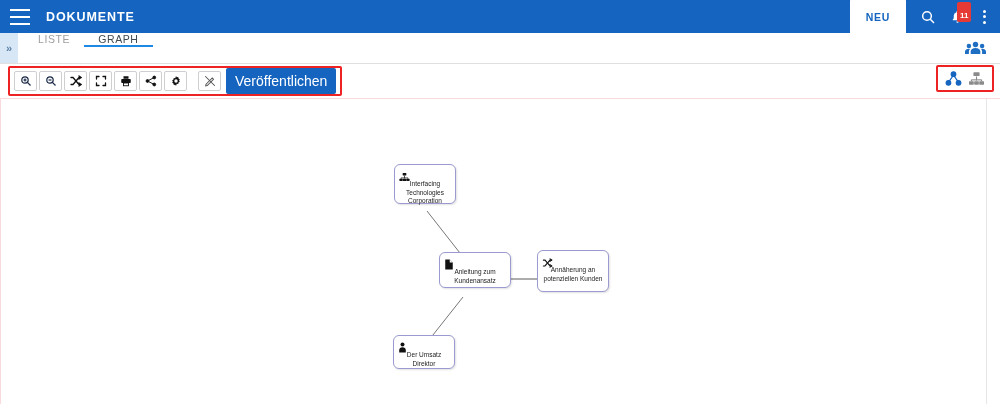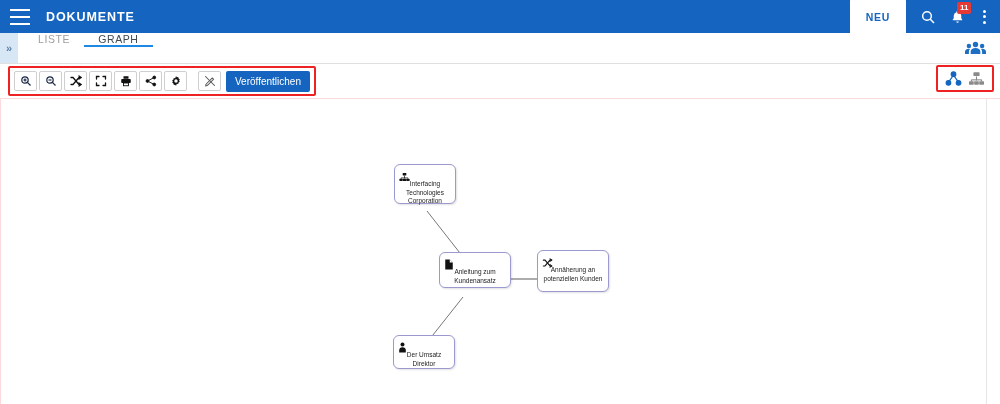--- a/index.html
+++ b/index.html
@@ -36,21 +36,21 @@
     background:#fff; color:#1565c0; border:none;
     font-size:10.5px; font-weight:bold; letter-spacing:.7px;
     padding:12px 16px; border-radius:2px; cursor:pointer;
     font-family:"Liberation Sans", sans-serif;
   }
   .bar-icon { cursor:pointer; display:flex; align-items:center; justify-content:center; }
   #bell-wrap { position:relative; }
   #bell-badge {
     position:absolute; top:-7px; left:7px;
     background:#e53935; color:#fff; font-size:8px; font-weight:bold;
-    line-height:1; padding:2px 3px 2px 3px; border-radius:2px;
+    line-height:1; padding:10px 3px 2px 3px; border-radius:2px;
     min-width:14px; text-align:center;
   }
   #kebab { display:flex; flex-direction:column; gap:2.5px; cursor:pointer; padding:0 4px; }
   #kebab i { width:3px; height:3px; background:#fff; border-radius:50%; display:block; }
 
   
   #tab-bar {
     height: 31px;
     background: #ffffff;
     border-bottom: 1px solid #e0e0e0;
@@ -85,21 +85,21 @@
   }
   .tb-btn {
     width:23px; height:20px; background:#fff;
     border:1px solid #cfcfcf; border-radius:2px;
     display:flex; align-items:center; justify-content:center;
     cursor:pointer;
   }
   .tb-sep { width:7px; }
   .tb-pub {
     background:#1565c0; color:#fff; border:none; border-radius:2px;
-    font-size:10px; padding:5px 9px; cursor:pointer; white-space:nowrap;
+    font-size:14px; padding:5px 9px; cursor:pointer; white-space:nowrap;
     font-family:"Liberation Sans", sans-serif; margin-left:3px;
   }
   #layout-group {
     position:absolute; right:6px; top:1px;
     border:2px solid #ee2222; border-radius:2px;
     display:flex; align-items:center; gap:6px; padding:4px 7px;
   }
   .layout-btn { cursor:pointer; display:flex; align-items:center; }
 
   

